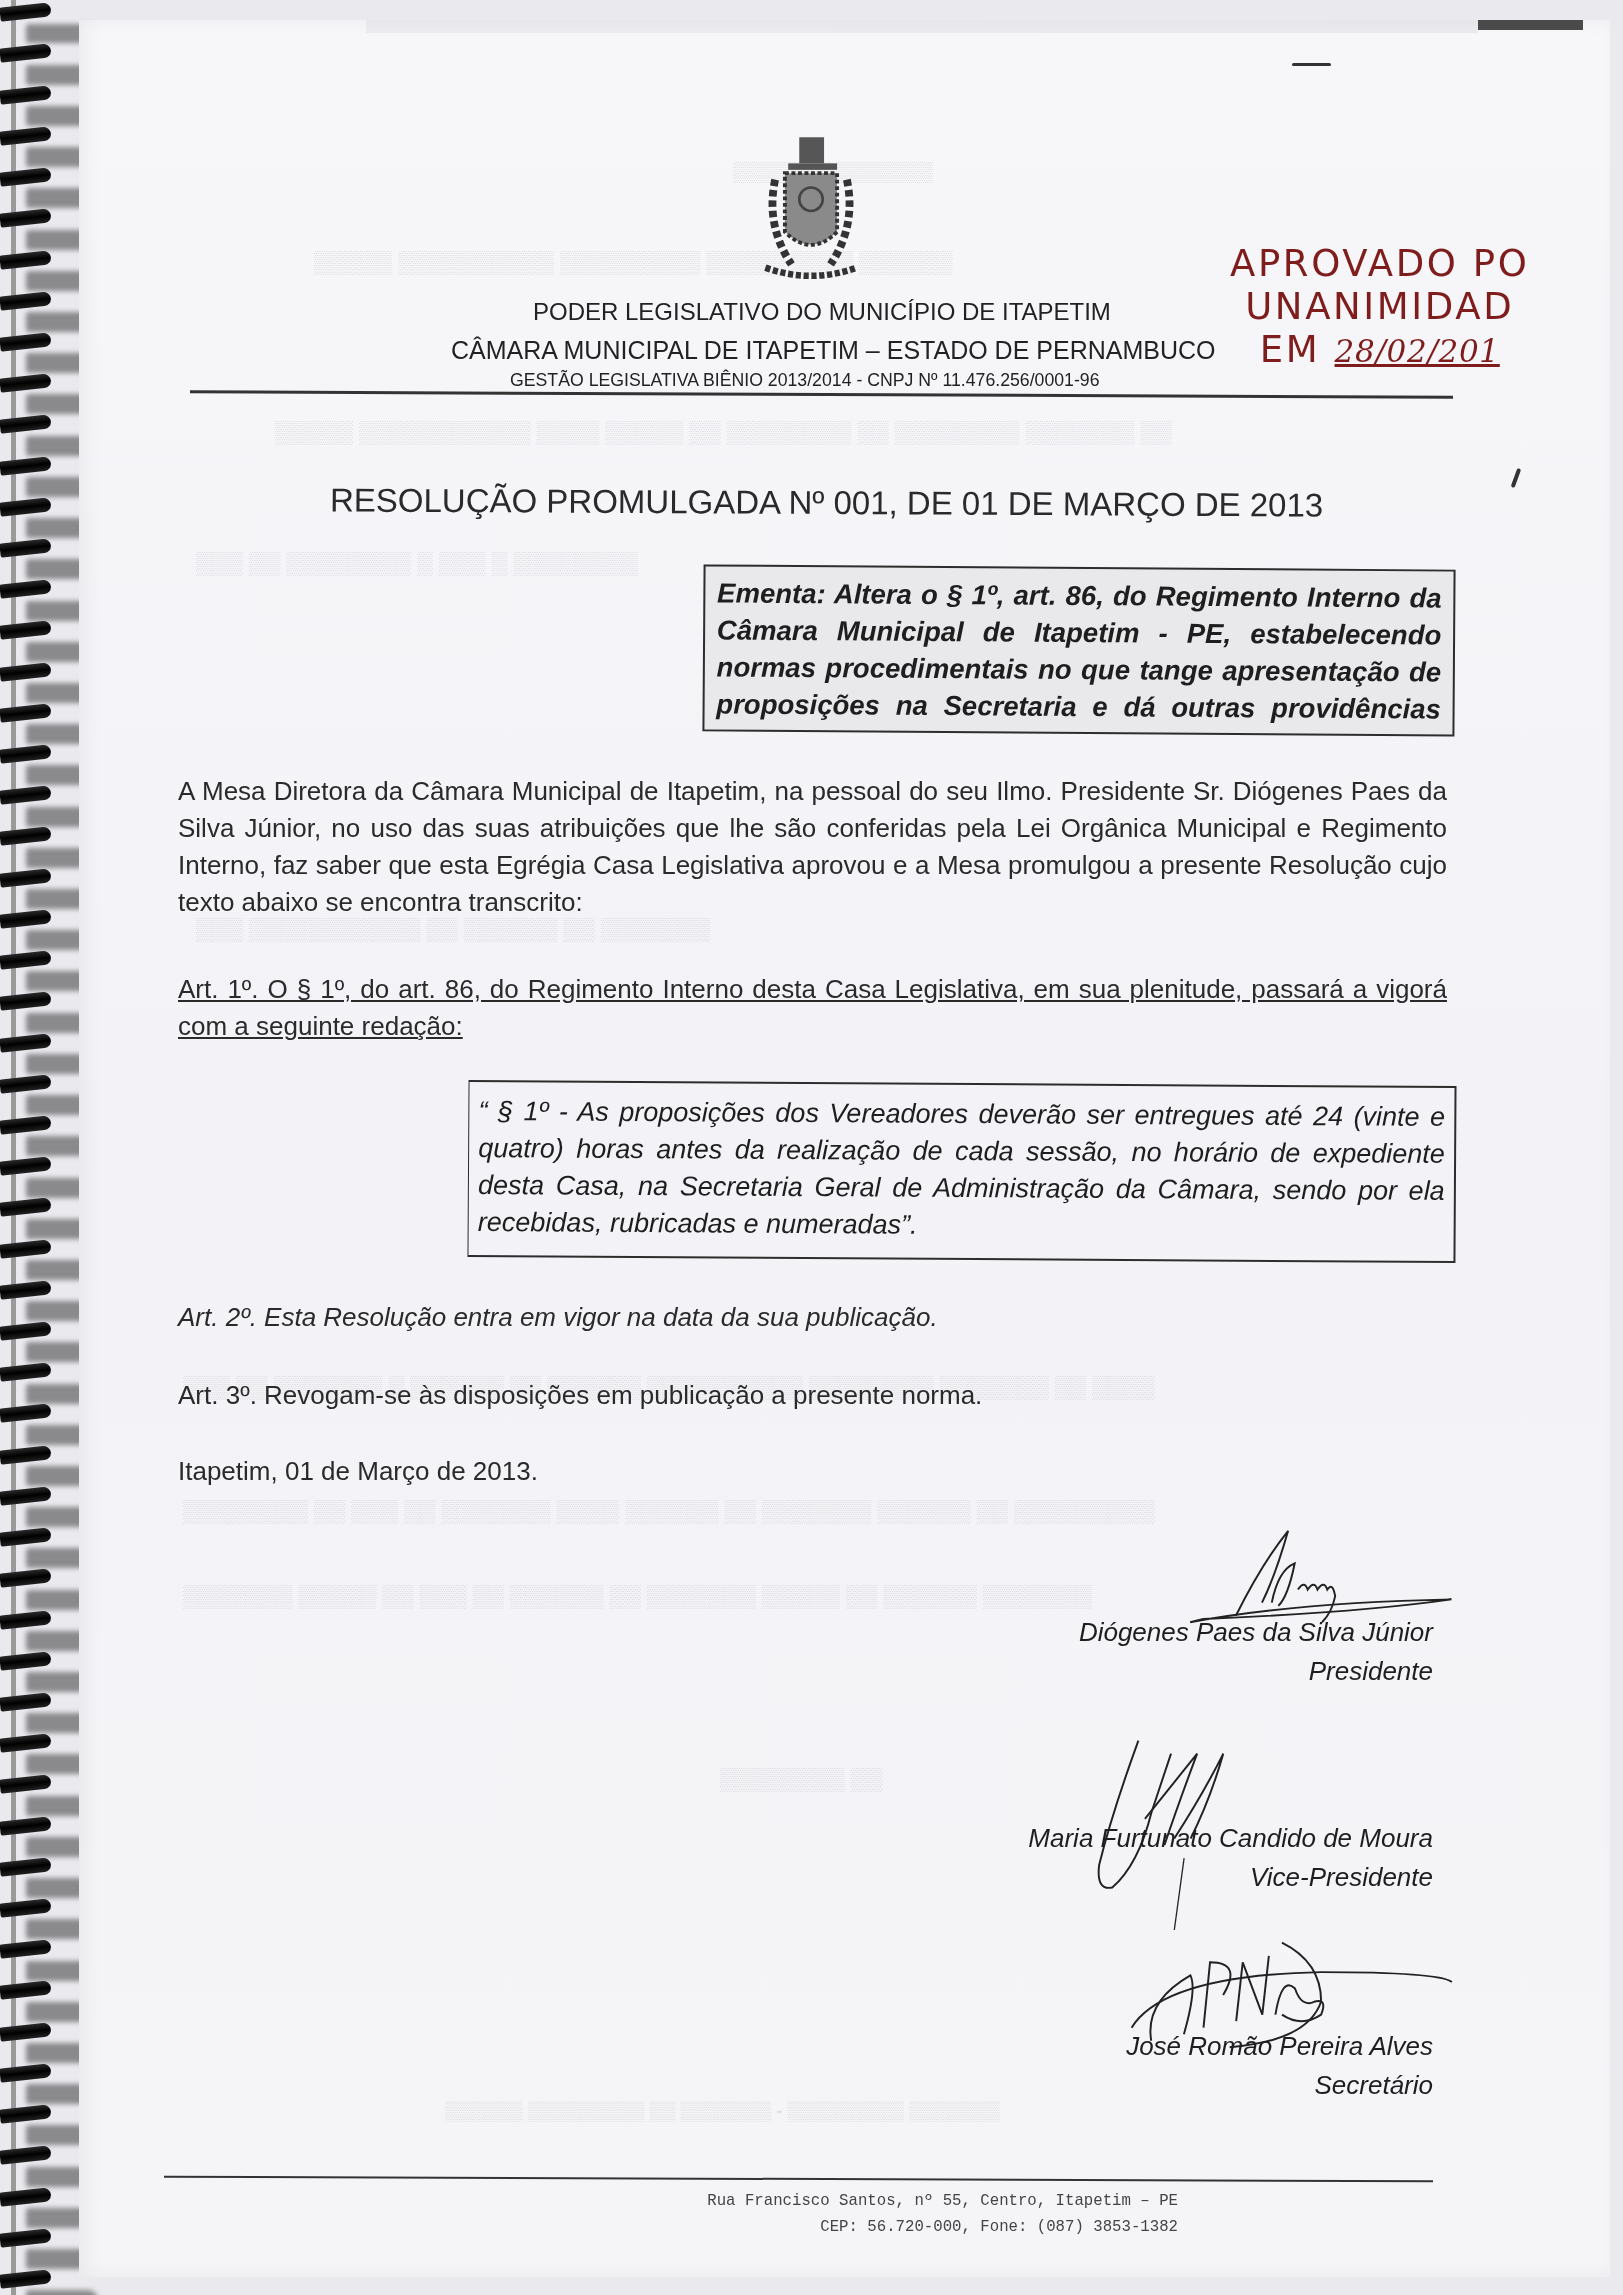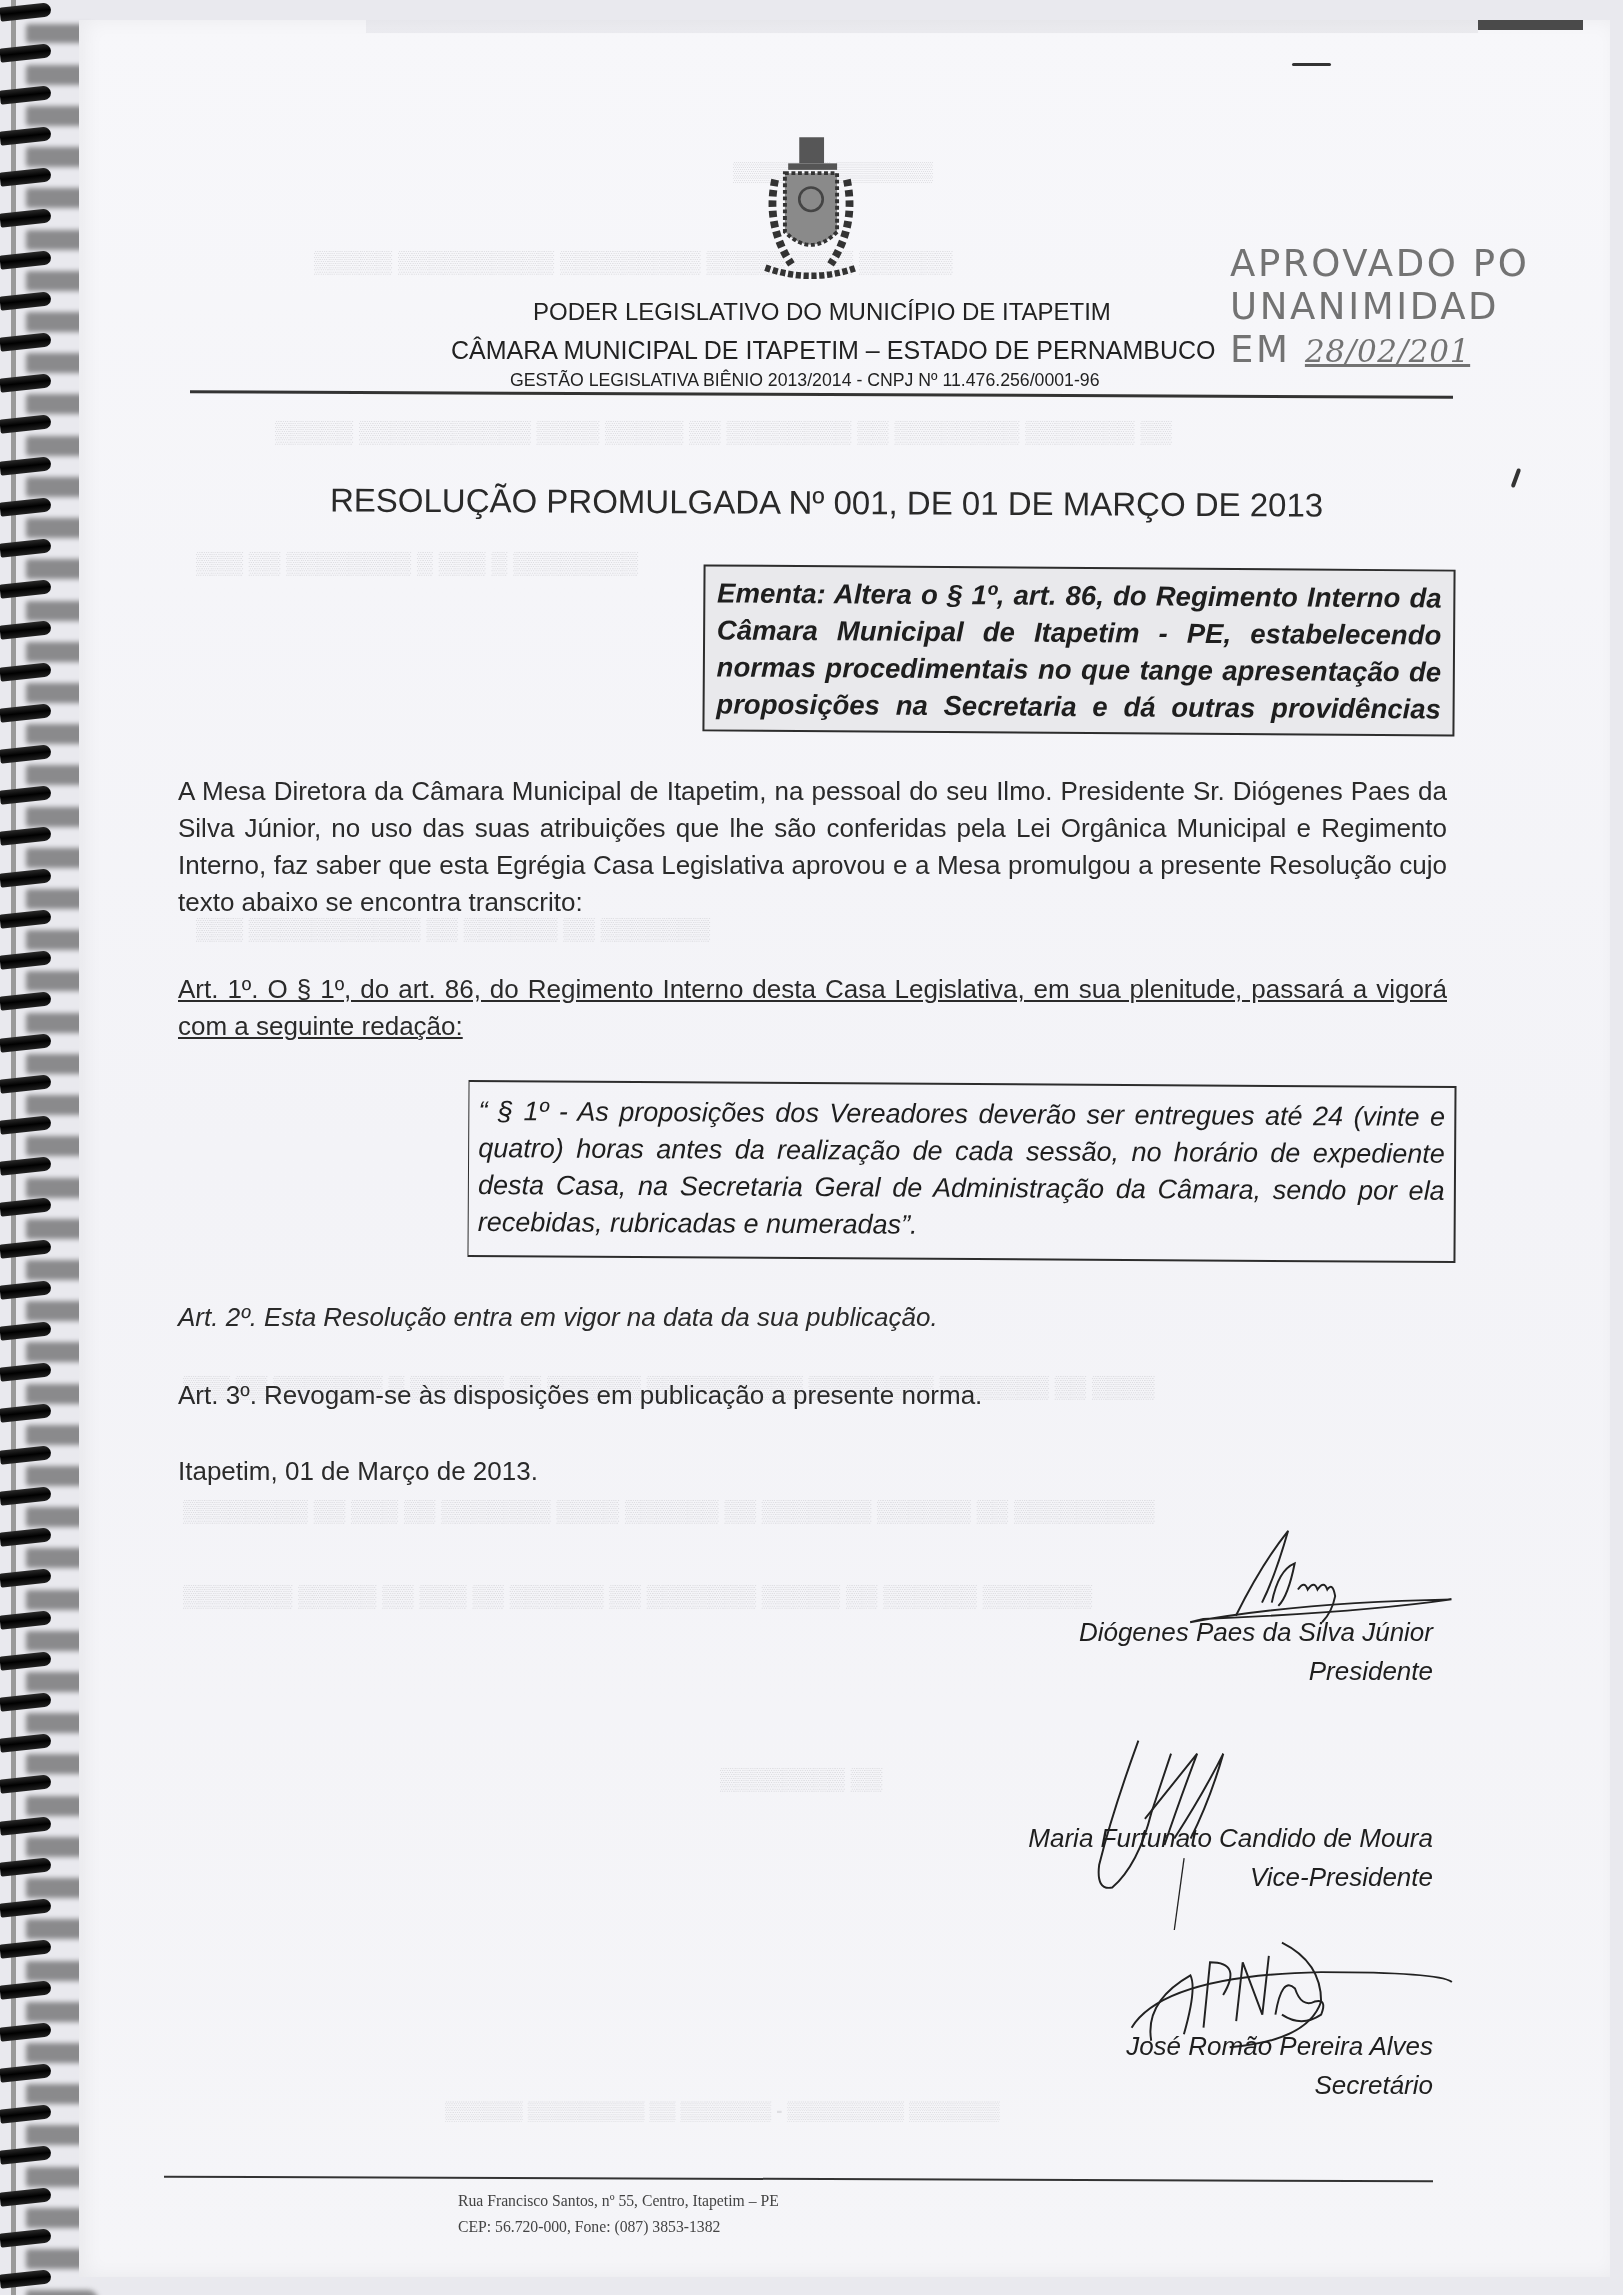--- a/index.html
+++ b/index.html
@@ -117,24 +117,25 @@
       width: 1263px;
       height: 2.6px;
       background: #333;
       transform: rotate(0.25deg);
     }
     .stamp {
       position: absolute;
       left: 1230px;
       top: 242px;
       font-family: "DejaVu Sans", sans-serif;
-      color: #737373;
+      color: #7f1d1d;
       font-size: 37px;
       letter-spacing: 2.6px;
       line-height: 43px;
+      text-align: center;
     }
     .stamp .date {
       font-family: "DejaVu Serif", serif;
       font-style: italic;
       font-size: 31px;
       text-decoration: underline;
       letter-spacing: 0.7px;
     }
 
     .title {
@@ -228,22 +229,22 @@
       width: 1269px;
       height: 2px;
       background: #333;
       transform: rotate(0.2deg);
     }
     .footer {
       position: absolute;
       left: 458px;
       top: 2188px;
       width: 720px;
-      text-align: left;
-      font-family: Liberation Serif, serif;
+      text-align: right;
+      font-family: Liberation Mono, monospace;
       font-size: 15.7px;
       line-height: 26px;
       color: #444;
     }
     .margin-mark {
       position: absolute;
       left: 1514px;
       top: 468px;
       width: 3.9px;
       height: 19.6px;

